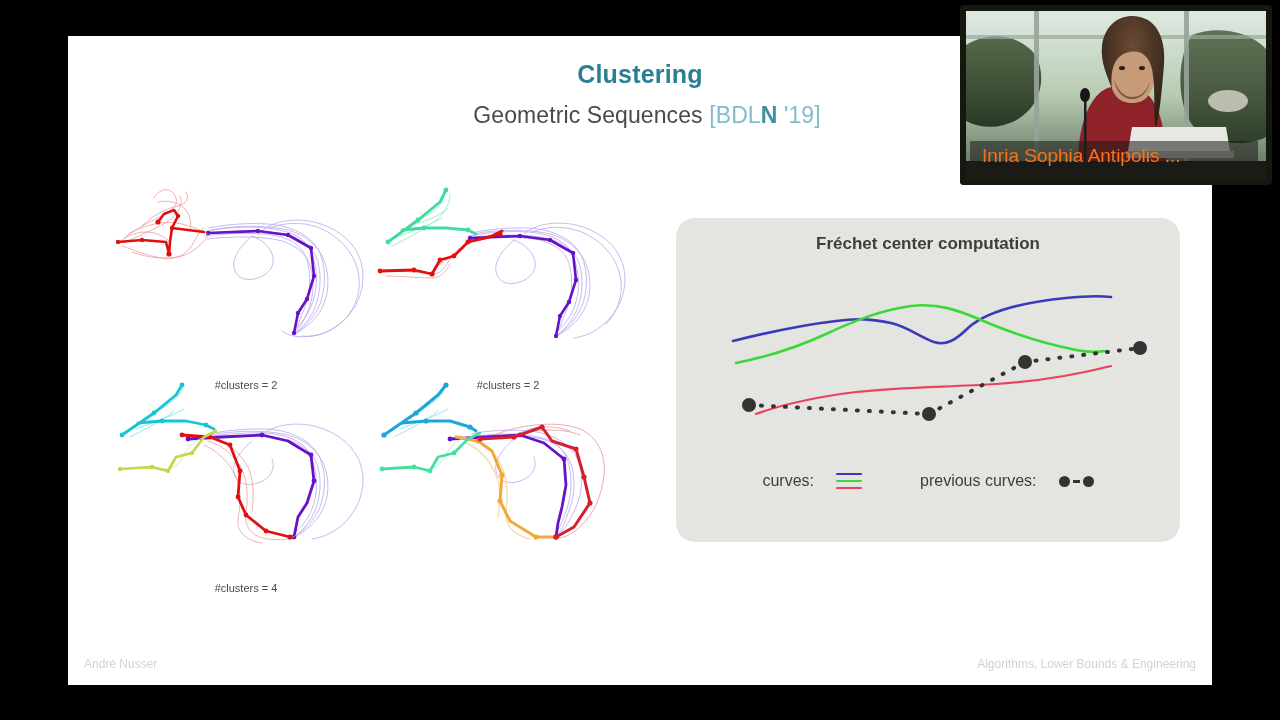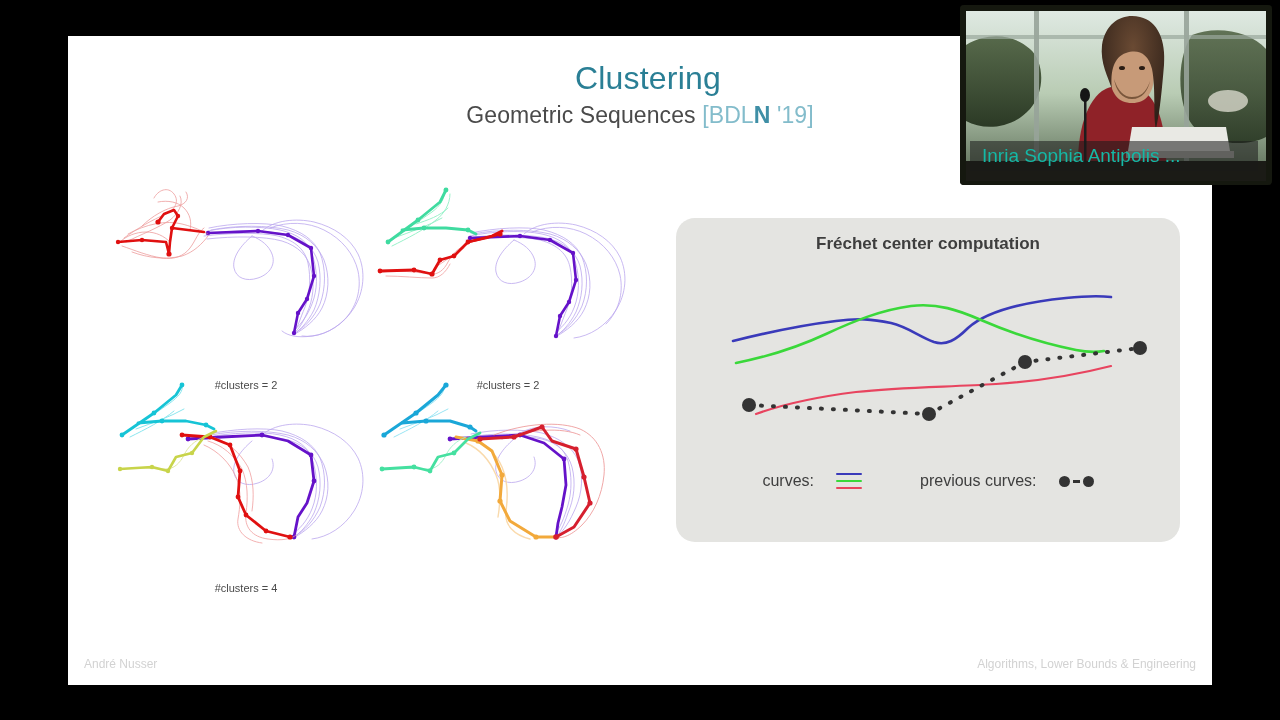--- a/index.html
+++ b/index.html
@@ -16,31 +16,31 @@
     position: absolute;
     left: 68px; top: 36px;
     width: 1144px; height: 649px;
     background: #ffffff;
     overflow: hidden;
   }
 
   .slide-title {
     position: absolute; left: 0; top: 24px; width: 100%;
     text-align: center;
-    font-size: 32px; font-weight: 400;
+    font-size: 25px; font-weight: 700;
     color: #2a7f95;
     letter-spacing: .2px;
-    margin-left: 8px;
   }
   .slide-subtitle {
     position: absolute; left: 0; top: 66px; width: 100%;
     text-align: center;
     font-size: 23px; font-weight: 400;
     color: #4a4a4a;
     letter-spacing: .1px;
+    padding-left: 7px;
   }
   .cite { color: #83bccb; }
   .cite .cite-strong { color: #3f8fa6; font-weight: 700; }
 
   
   #cluster-grid {
     position: absolute; left: 44px; top: 140px;
     width: 540px; height: 430px;
   }
   .cluster-cell { position: absolute; width: 268px; height: 215px; }
@@ -96,21 +96,21 @@
     width: 312px; height: 180px;
     background: #0c0e0a;
     border-radius: 4px;
     overflow: hidden;
   }
   #webcam-scene { position: absolute; inset: 0; }
   #webcam-caption {
     position: absolute; left: 10px; right: 14px; bottom: 14px;
     height: 30px; line-height: 30px;
     background: rgba(25,25,25,.55);
-    color: #14b8a6;
+    color: #f97316;
     font-size: 19px;
     padding-left: 12px;
     box-sizing: border-box;
     white-space: nowrap; overflow: hidden;
   }
 </style>
 </head>
 <body>
 
 <div id="root">

